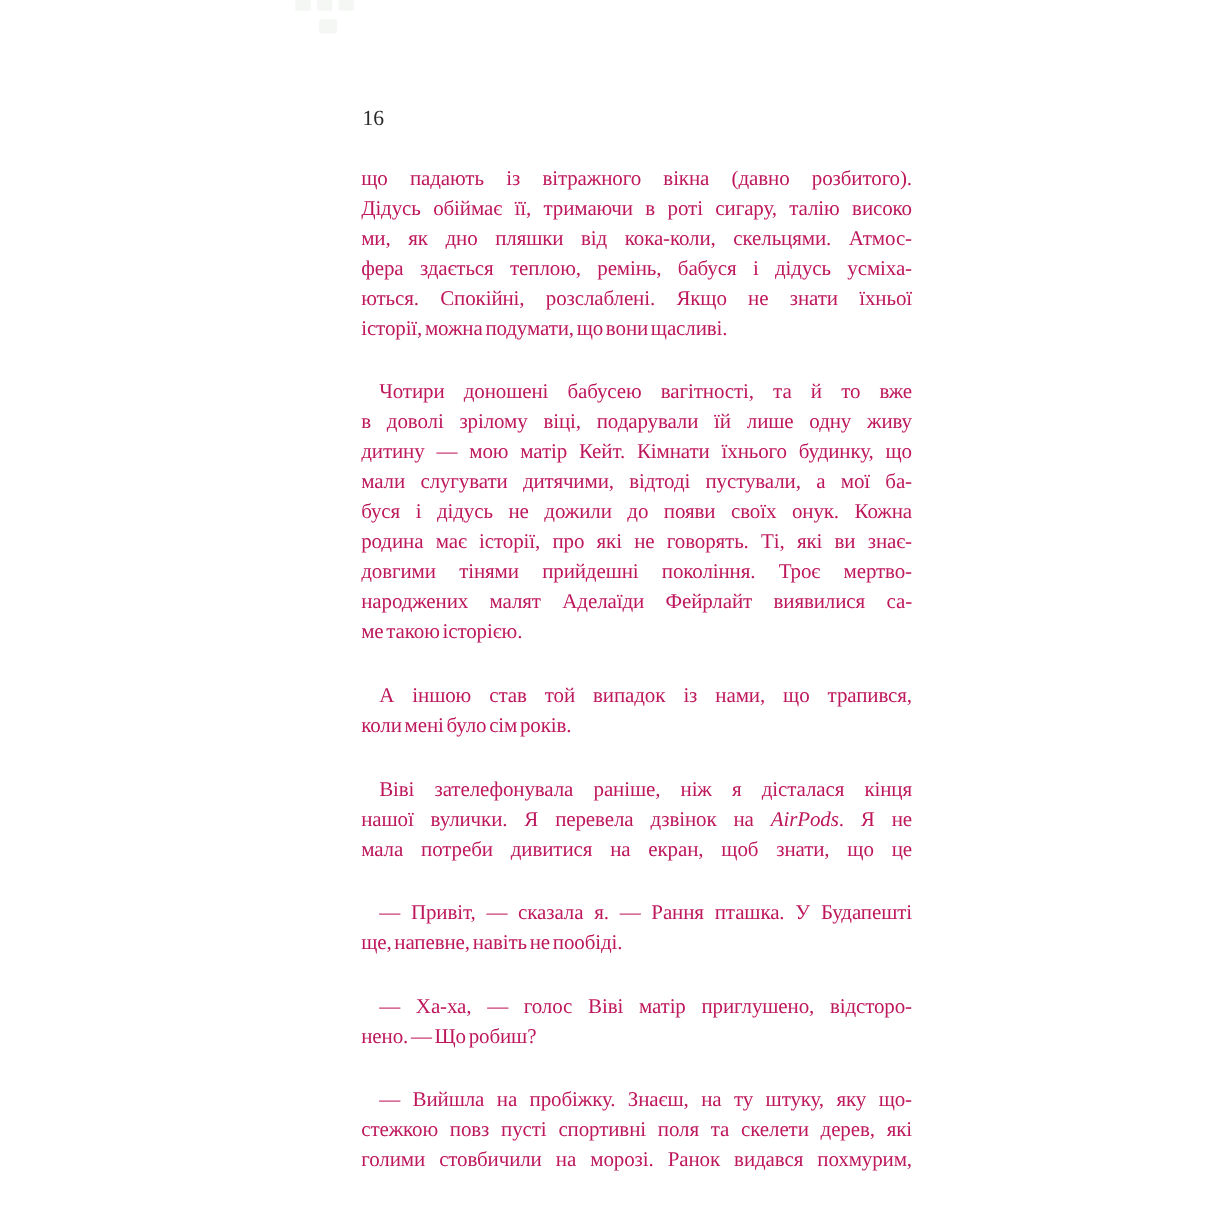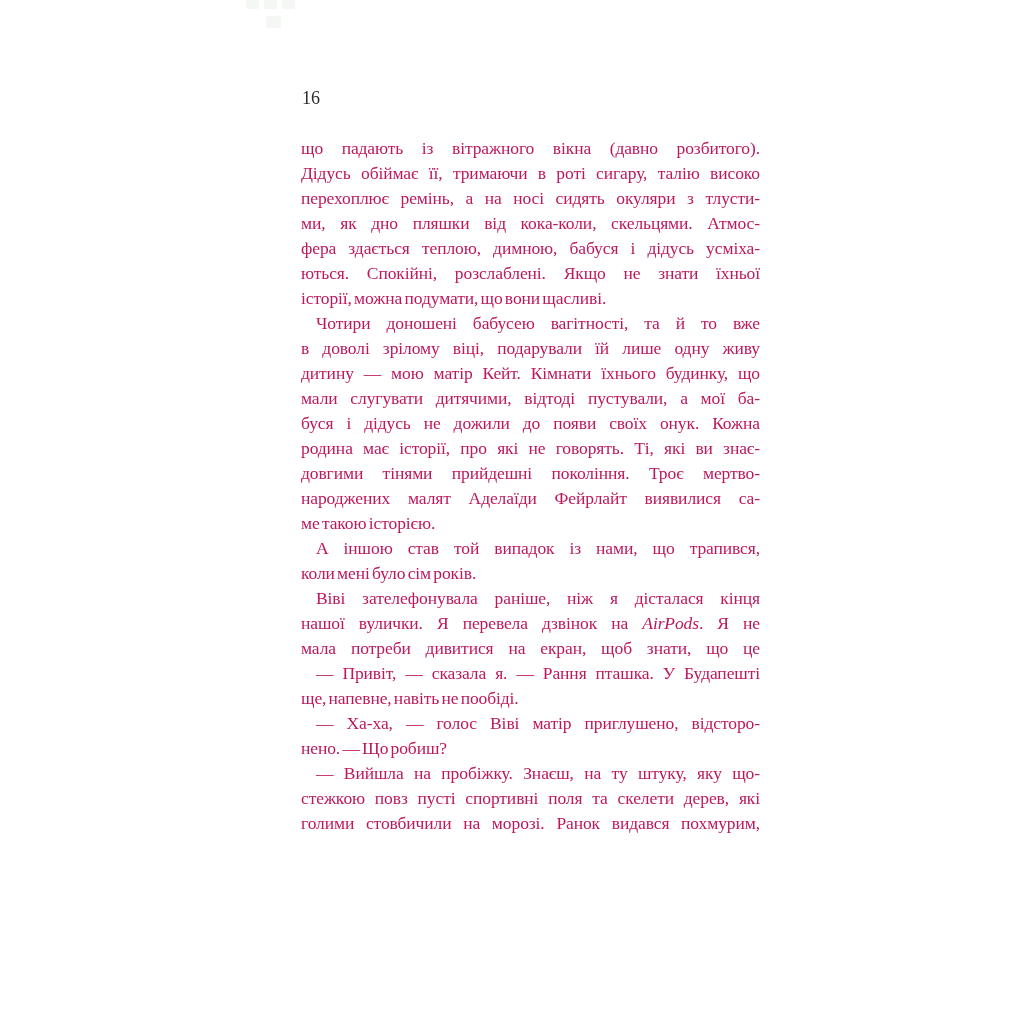--- a/index.html
+++ b/index.html
@@ -48,43 +48,42 @@
   .paragraph { margin: 0; padding: 0; }
   .line {
     text-align: justify;
     text-align-last: justify;
     word-spacing: -2px;
     height: 25px;
     overflow: hidden;
     white-space: normal;
   }
   .line.last { text-align-last: left; }
-  .line.indent { text-indent: 15px; }
+  .line.indent { text-indent: 15px; margin-top: 28px; }
   .italic { font-style: italic; margin-top: 28px; }
 </style>
 </head>
 <body>
 
 <div class="page">
   <div class="artifacts">
     <span class="sq sq1"></span>
     <span class="sq sq2"></span>
     <span class="sq sq3"></span>
     <span class="sq sq4"></span>
   </div>
 
   <div class="page-number">16</div>
 
   <div class="text-block">
       <div class="paragraph">
         <div class="line">що падають із вітражного вікна (давно розбитого).</div>
         <div class="line">Дідусь обіймає її, тримаючи в роті сигару, талію високо</div>
-        <div class="line">перехоплює ремінь, а на носі сидять окуляри з тлусти-</div>
         <div class="line">ми, як дно пляшки від кока-коли, скельцями. Атмос-</div>
-        <div class="line">фера здається теплою, димною, бабуся і дідусь усміха-</div>
+        <div class="line">фера здається теплою, ремінь, бабуся і дідусь усміха-</div>
         <div class="line">ються. Спокійні, розслаблені. Якщо не знати їхньої</div>
         <div class="line last">історії, можна подумати, що вони щасливі.</div>
       </div>
       <div class="paragraph">
         <div class="line indent">Чотири доношені бабусею вагітності, та й то вже</div>
         <div class="line">в доволі зрілому віці, подарували їй лише одну живу</div>
         <div class="line">дитину — мою матір Кейт. Кімнати їхнього будинку, що</div>
         <div class="line">мали слугувати дитячими, відтоді пустували, а мої ба-</div>
         <div class="line">буся і дідусь не дожили до появи своїх онук. Кожна</div>
         <div class="line">родина має історії, про які не говорять. Ті, які ви знає-</div>

